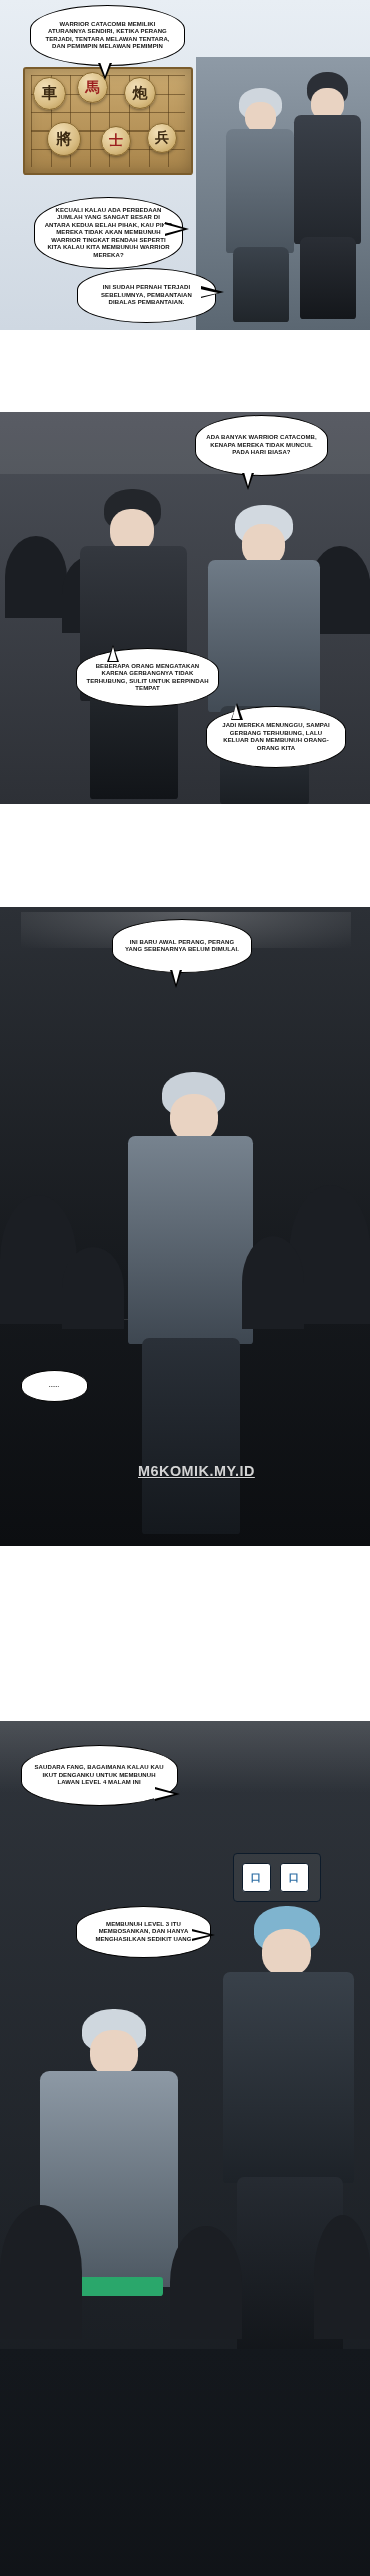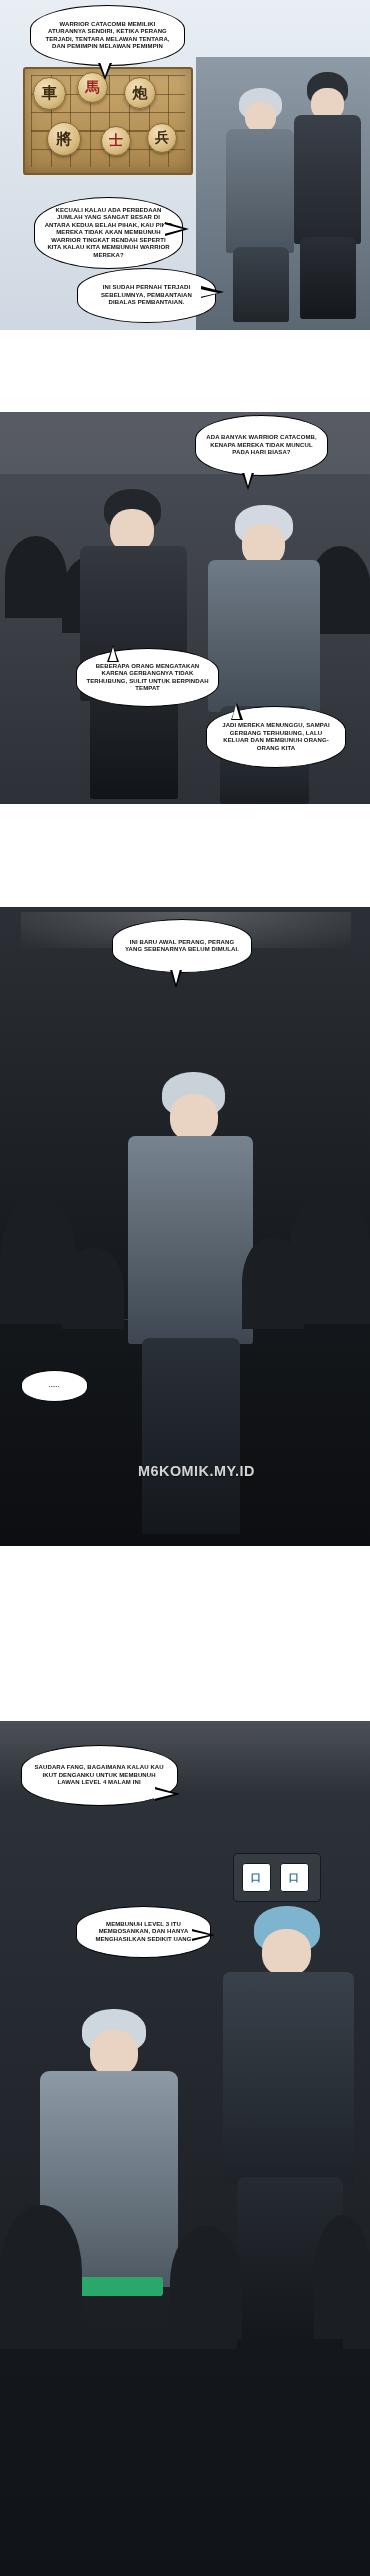--- a/index.html
+++ b/index.html
@@ -72,20 +72,21 @@
   .piece.red { color:#9c1f1f; border-color:#8a6b32; }
 
   .watermark {
     position:absolute;
     font-family:"Liberation Sans", sans-serif;
     font-weight:800;
     color:rgba(255,255,255,.82);
     letter-spacing:0.5px;
     text-shadow:0 0.5px 1px rgba(0,0,0,.6);
     z-index:60;
+    text-decoration:underline;
   }
 
   .dots { font-size:6.7px; font-weight:700; letter-spacing:1px; }
 
   
   .sysbox {
     position:absolute;
     border:1.5px solid #0d1b2a;
     background:#ffffff;
     border-radius:3.1px;

